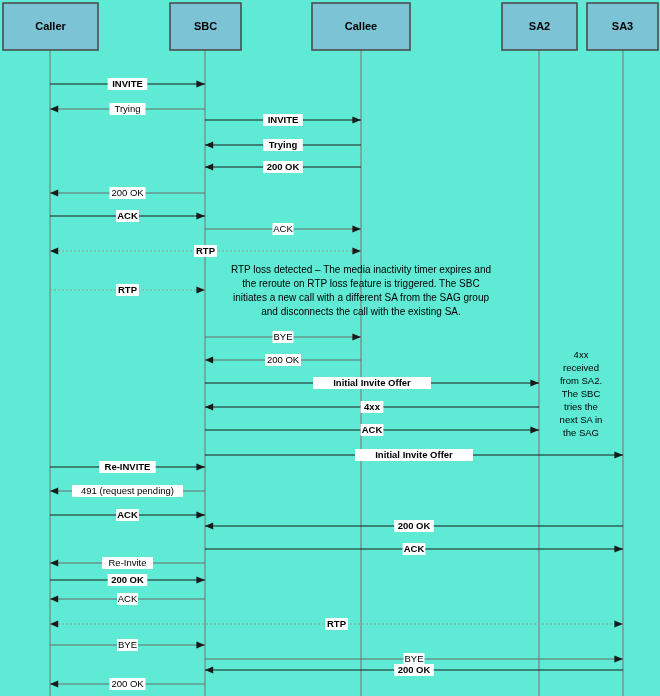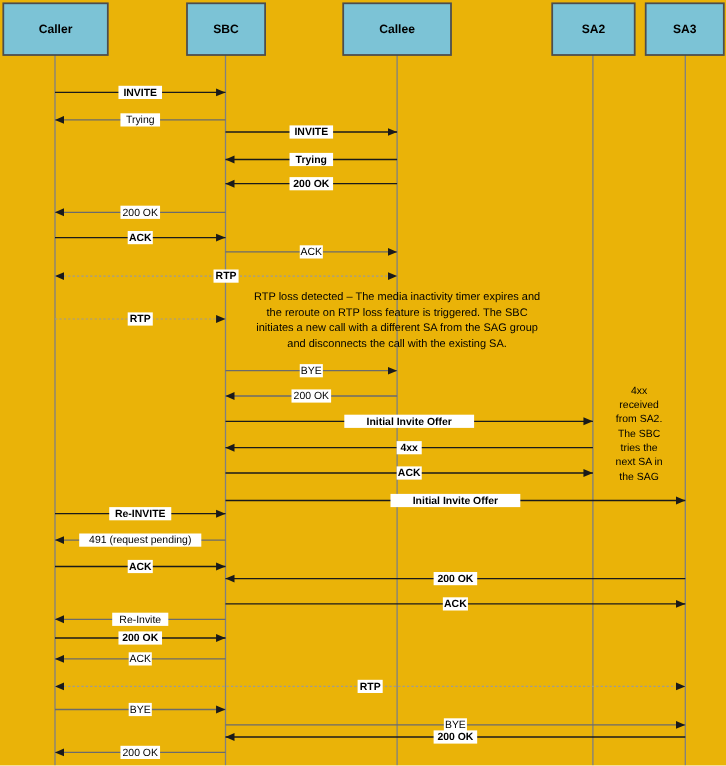--- a/index.html
+++ b/index.html
@@ -9,21 +9,21 @@
     background: #ffffff;
   }
   body {
     font-family: "Liberation Sans", sans-serif;
     -webkit-font-smoothing: none;
   }
   #diagram-root {
     position: relative;
     width: 660px;
     height: 696px;
-    background: #eab308;
+    background: #5eead4;
     overflow: hidden;
   }
   #diagram-svg {
     position: absolute;
     top: 0;
     left: 0;
     width: 660px;
     height: 696px;
     display: block;
   }

